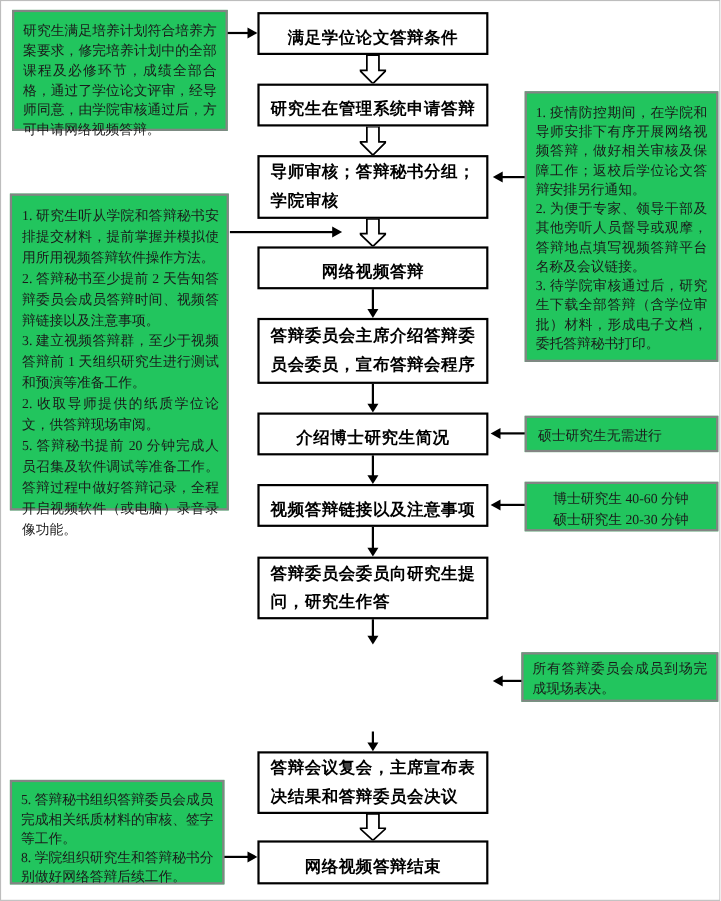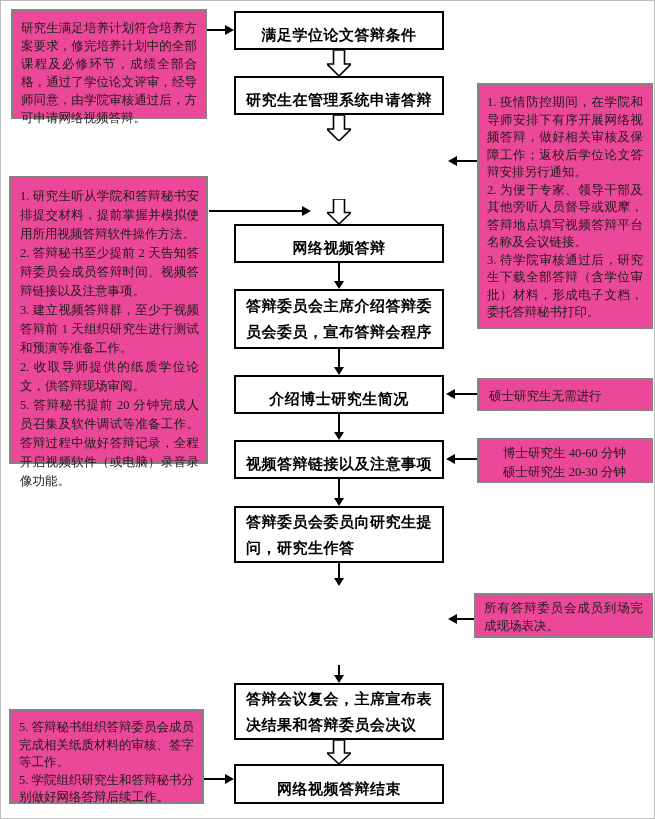--- a/index.html
+++ b/index.html
@@ -36,21 +36,21 @@
   .fb8{top:505px;height:57px;}
   .fb9{top:585px;height:79px;}
   .fb10{top:682px;height:57px;}
   .fb11{top:763px;height:40px;}
 
   
   .nbox{
     position:absolute;
     border:2px solid #848484;
     box-sizing:border-box;
-    background:#ec4899;
+    background:#22c55e;
     font-family:"Liberation Serif",serif;
     font-size:12.5px;color:#1a1a1a;
     text-align:justify;
   }
   .nbox .item{margin:0;}
   .nA{left:10px;top:8px;width:196px;height:110px;padding:8px 8px;line-height:18px;}
   .nB{left:8px;top:175px;width:199px;height:288px;padding:9px 7px 6px 9px;line-height:19px;}
   .nC{left:8px;top:708px;width:195px;height:95px;padding:8px 8px;line-height:17.5px;}
   .nD{left:476px;top:82px;width:176px;height:246px;padding:9px 8px;line-height:17.5px;}
   .nE{left:476px;top:377px;width:176px;height:33px;padding:7px 10px;line-height:18px;text-align:left;}
@@ -98,20 +98,23 @@
 <body>
 
 <div class="page">
 
   <div class="fbox fb1 center">
       <span>满足学位论文答辩条件</span>
     </div>
   <div class="fbox fb2 center">
       <span>研究生在管理系统申请答辩</span>
     </div>
+  <div class="fbox fb3 left">
+      <span>导师审核；答辩秘书分组；学院审核</span>
+    </div>
   <div class="fbox fb4 center">
       <span>网络视频答辩</span>
     </div>
   <div class="fbox fb5 left">
       <span>答辩委员会主席介绍答辩委员会委员，宣布答辩会程序</span>
     </div>
   <div class="fbox fb6 center">
       <span>介绍博士研究生简况</span>
     </div>
   <div class="fbox fb7 center">
@@ -178,21 +181,21 @@
   </div>
   <div class="nbox nB">
     <div class="item">1. 研究生听从学院和答辩秘书安排提交材料，提前掌握并模拟使用所用视频答辩软件操作方法。</div>
     <div class="item">2. 答辩秘书至少提前 2 天告知答辩委员会成员答辩时间、视频答辩链接以及注意事项。</div>
     <div class="item">3. 建立视频答辩群，至少于视频答辩前 1 天组织研究生进行测试和预演等准备工作。</div>
     <div class="item">2. 收取导师提供的纸质学位论文，供答辩现场审阅。</div>
     <div class="item">5. 答辩秘书提前 20 分钟完成人员召集及软件调试等准备工作。答辩过程中做好答辩记录，全程开启视频软件（或电脑）录音录像功能。</div>
   </div>
   <div class="nbox nC">
     <div class="item">5. 答辩秘书组织答辩委员会成员完成相关纸质材料的审核、签字等工作。</div>
-    <div class="item">5. 学院组织研究生和答辩秘书分别做好网络答辩后续工作。</div>
+    <div class="item">8. 学院组织研究生和答辩秘书分别做好网络答辩后续工作。</div>
   </div>
 
   <div class="nbox nD">
     <div class="item">1. 疫情防控期间，在学院和导师安排下有序开展网络视频答辩，做好相关审核及保障工作；返校后学位论文答辩安排另行通知。</div>
     <div class="item">2. 为便于专家、领导干部及其他旁听人员督导或观摩，答辩地点填写视频答辩平台名称及会议链接。</div>
     <div class="item">3. 待学院审核通过后，研究生下载全部答辩（含学位审批）材料，形成电子文档，委托答辩秘书打印。</div>
   </div>
   <div class="nbox nE">
     <div class="item">硕士研究生无需进行</div>
   </div>

